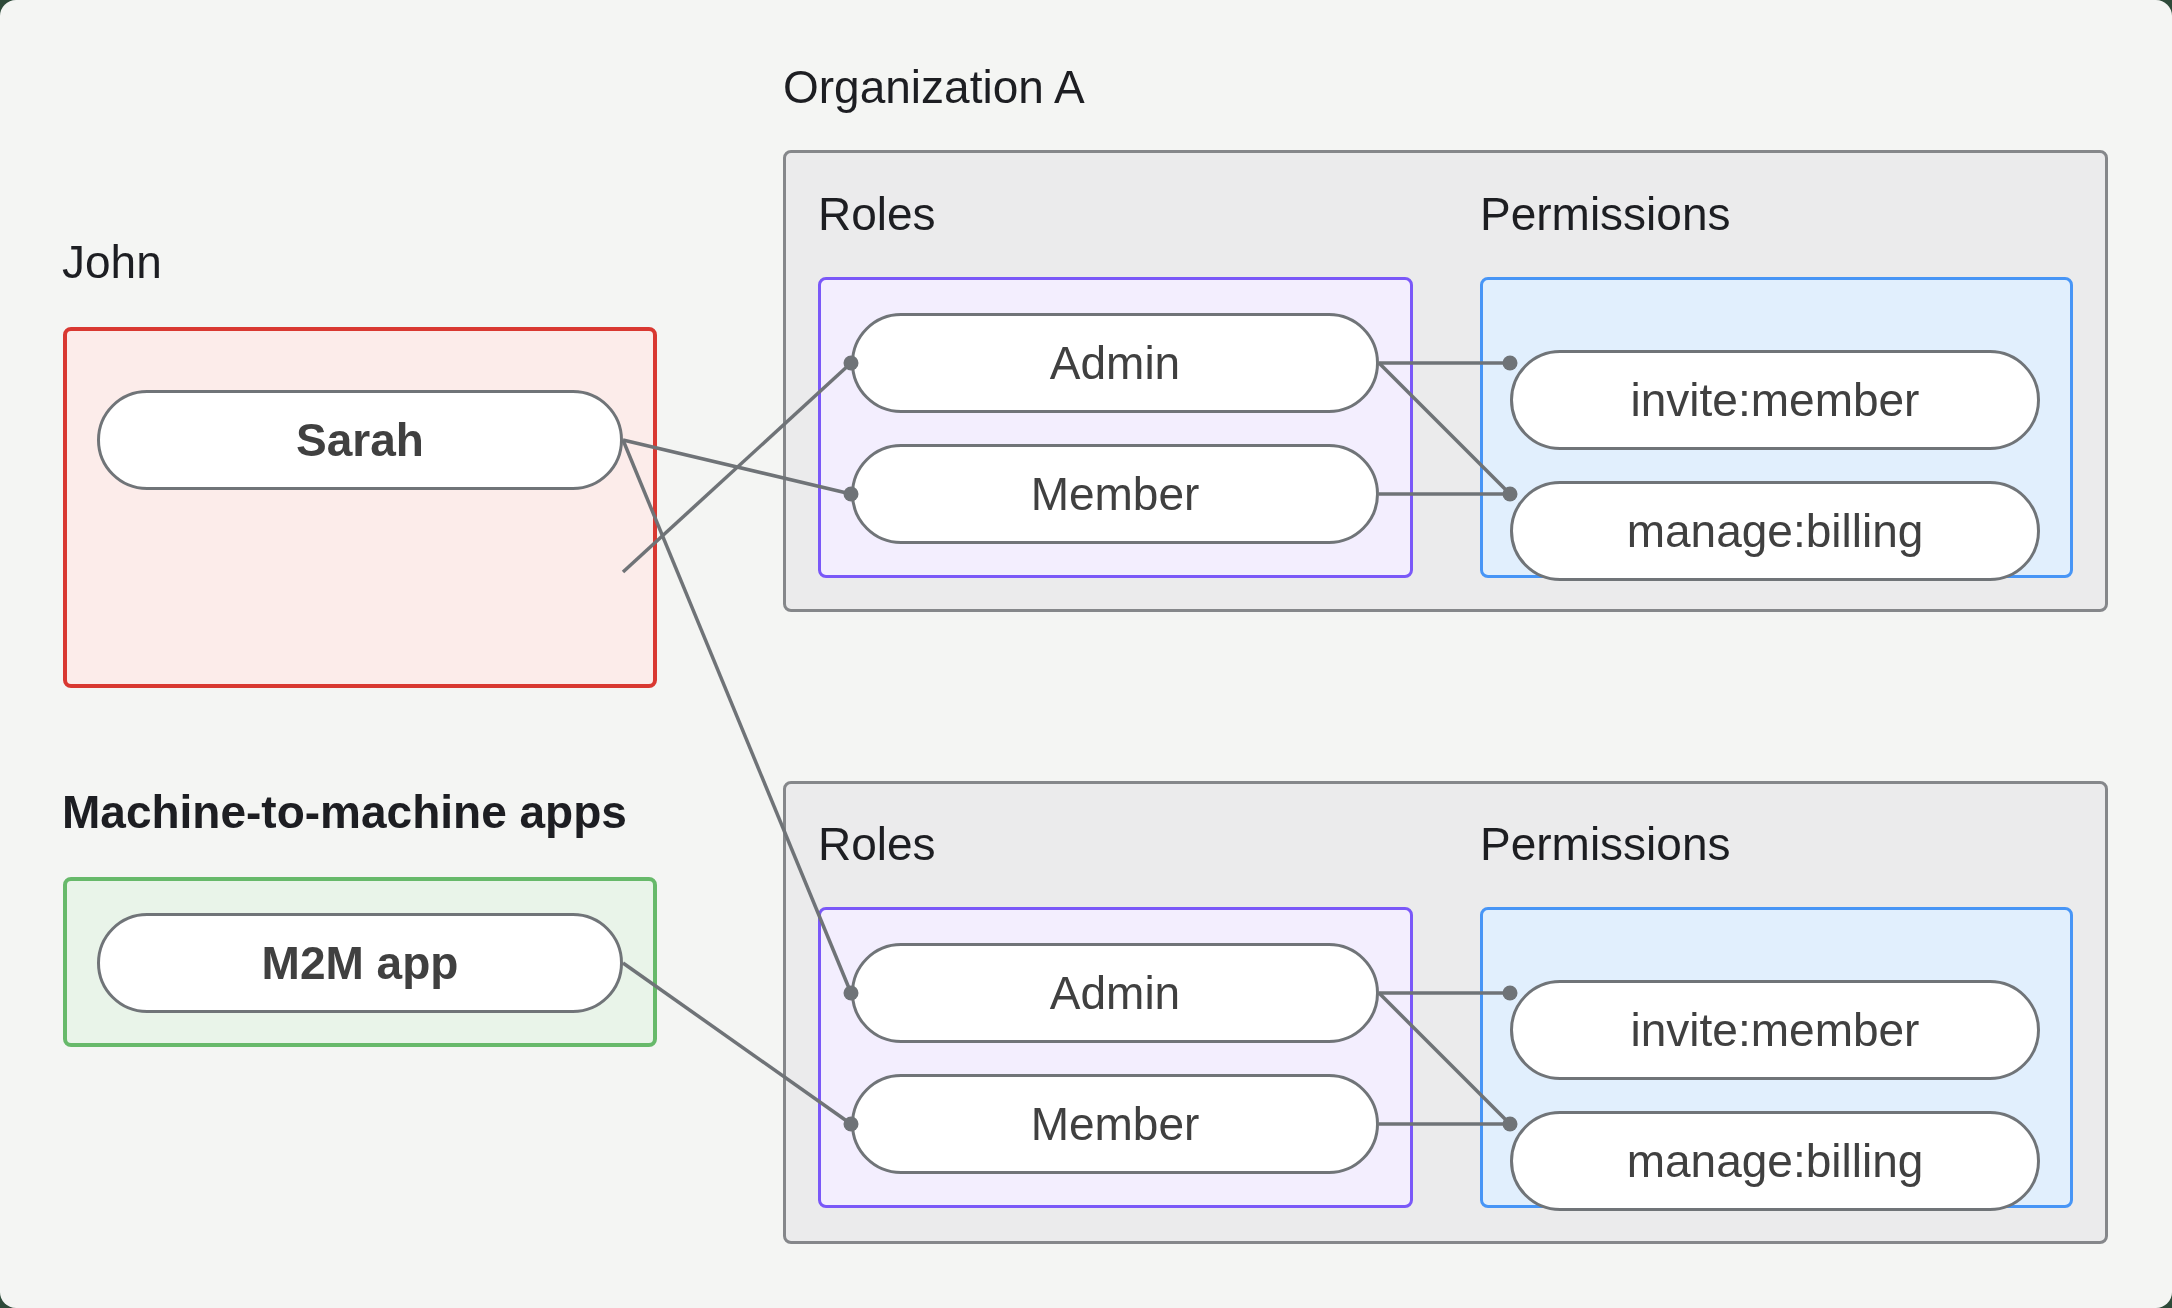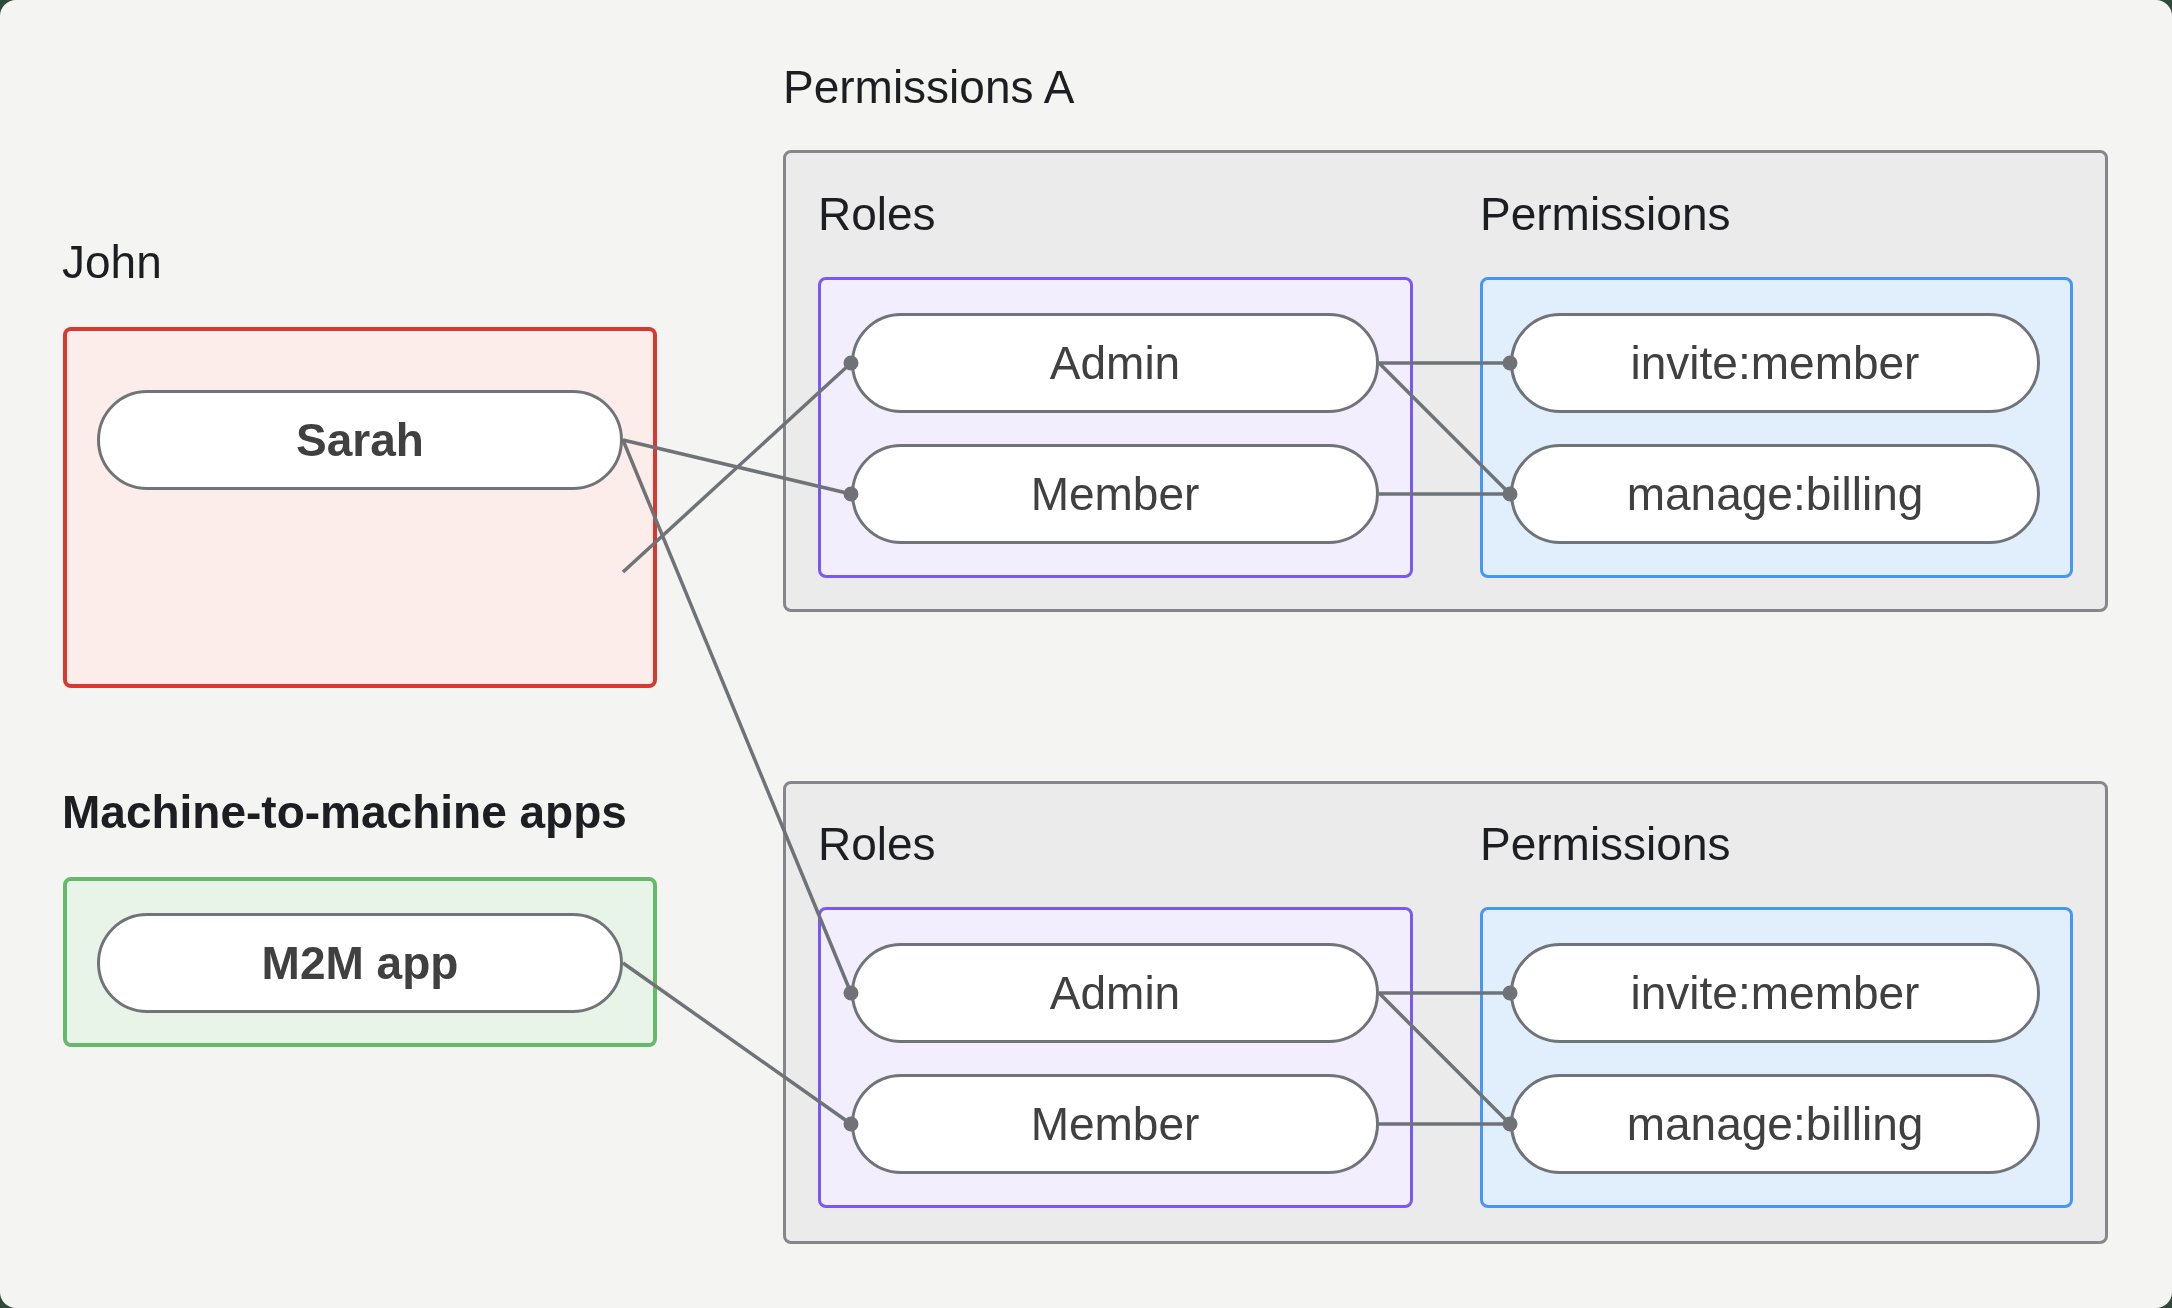--- a/index.html
+++ b/index.html
@@ -40,21 +40,21 @@
     height: 100px;
     background: #ffffff;
     border: 3px solid #707478;
     border-radius: 50px;
     display: flex; align-items: center; justify-content: center;
     font-size: 46px; color: #404040;
     z-index: 3;
   }
   .pill-user { left: 97px;  width: 526px; font-weight: bold; }
   .pill-role { left: 851px; width: 528px; }
-  .pill-perm { left: 1510px; width: 530px; }
+  .pill-perm { left: 1510px; width: 530px; margin-top: 37px; }
   #connectors {
     position: absolute; left: 0; top: 0;
     width: 2172px; height: 1308px;
     z-index: 6;
     pointer-events: none;
   }
   #connectors line { stroke: #6f7377; stroke-width: 3.5; }
   #connectors circle { fill: #6f7377; }
 </style>
 </head>
@@ -67,21 +67,21 @@
   <div class="pill pill-user" style="top:390px;">
     <span>Sarah</span>
   </div>
 
   <div class="label" style="left:62px; top:784px;font-weight:bold;">Machine-to-machine apps</div>
   <div class="innerbox m2m-box" style="left:63px; top:877px; width:594px; height:170px;"></div>
   <div class="pill pill-user" style="top:913px;">
     <span>M2M app</span>
   </div>
 
-  <div class="label" style="left:783px; top:59px;">Permissions A</div>
+  <div class="label" style="left:783px; top:59px;">Organization A</div>
   <div class="orgbox" style="left:783px; top:150px; width:1325px; height:462px;"></div>
 
   <div class="label" style="left:818px; top:186px;">Roles</div>
   <div class="innerbox roles-box" style="left:818px; top:277px; width:595px; height:301px;"></div>
   <div class="pill pill-role" style="top:313px;">
     <span>Admin</span>
   </div>
   <div class="pill pill-role" style="top:444px;">
     <span>Member</span>
   </div>

